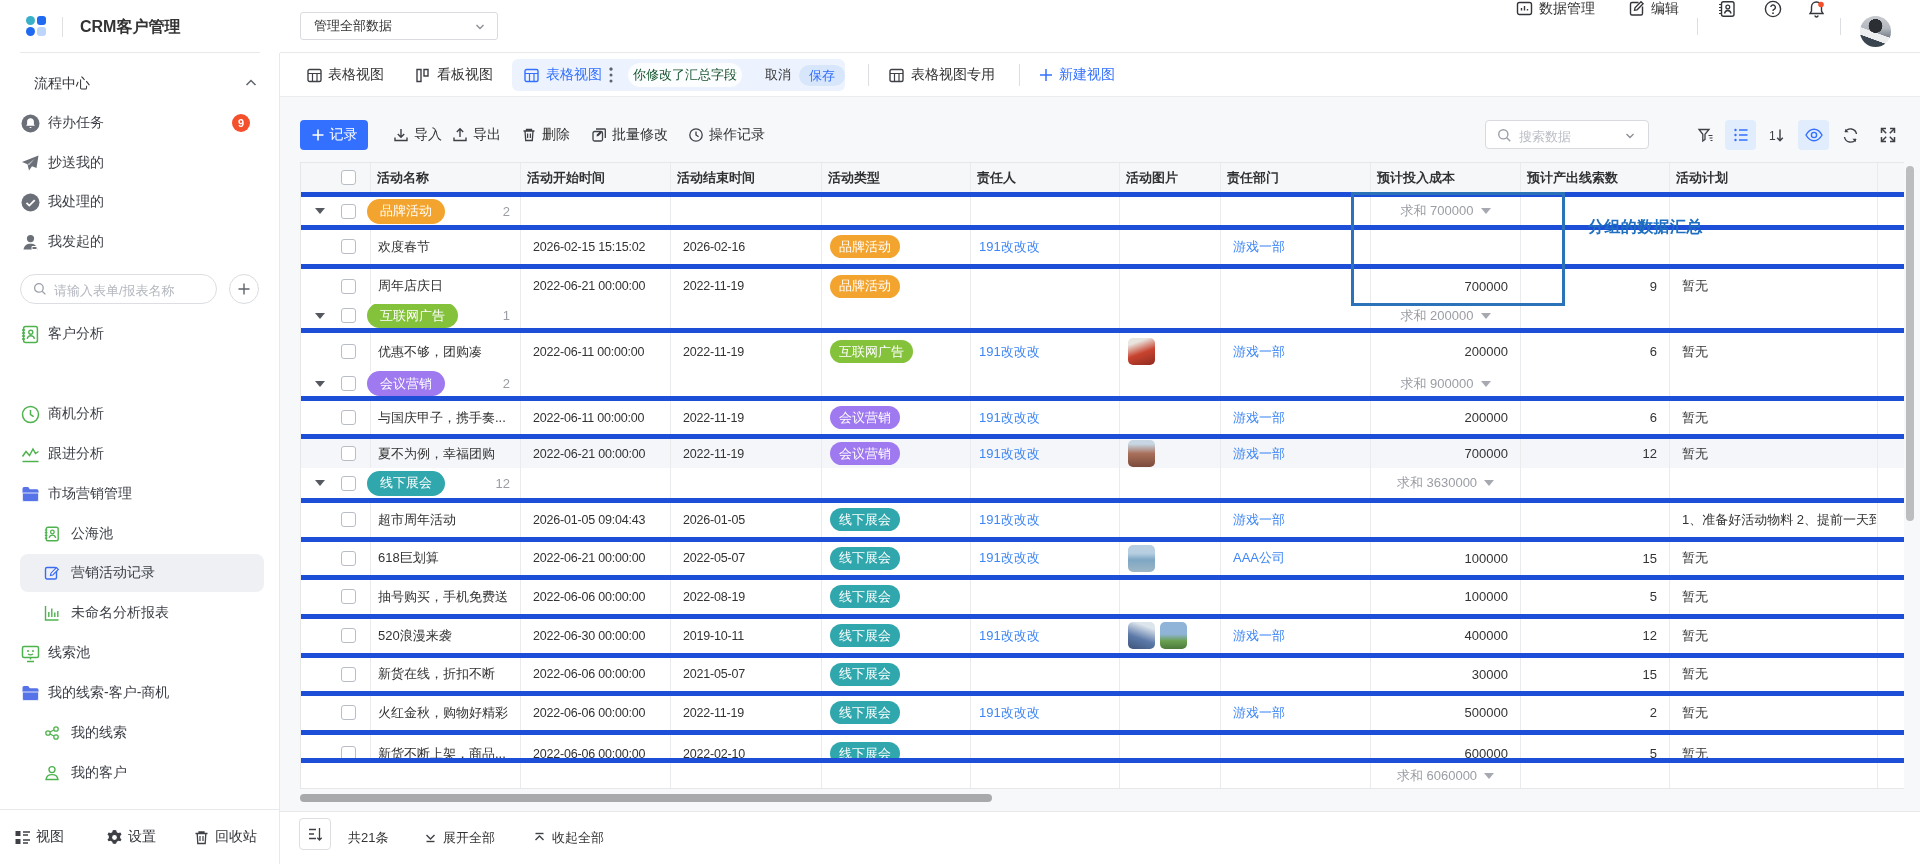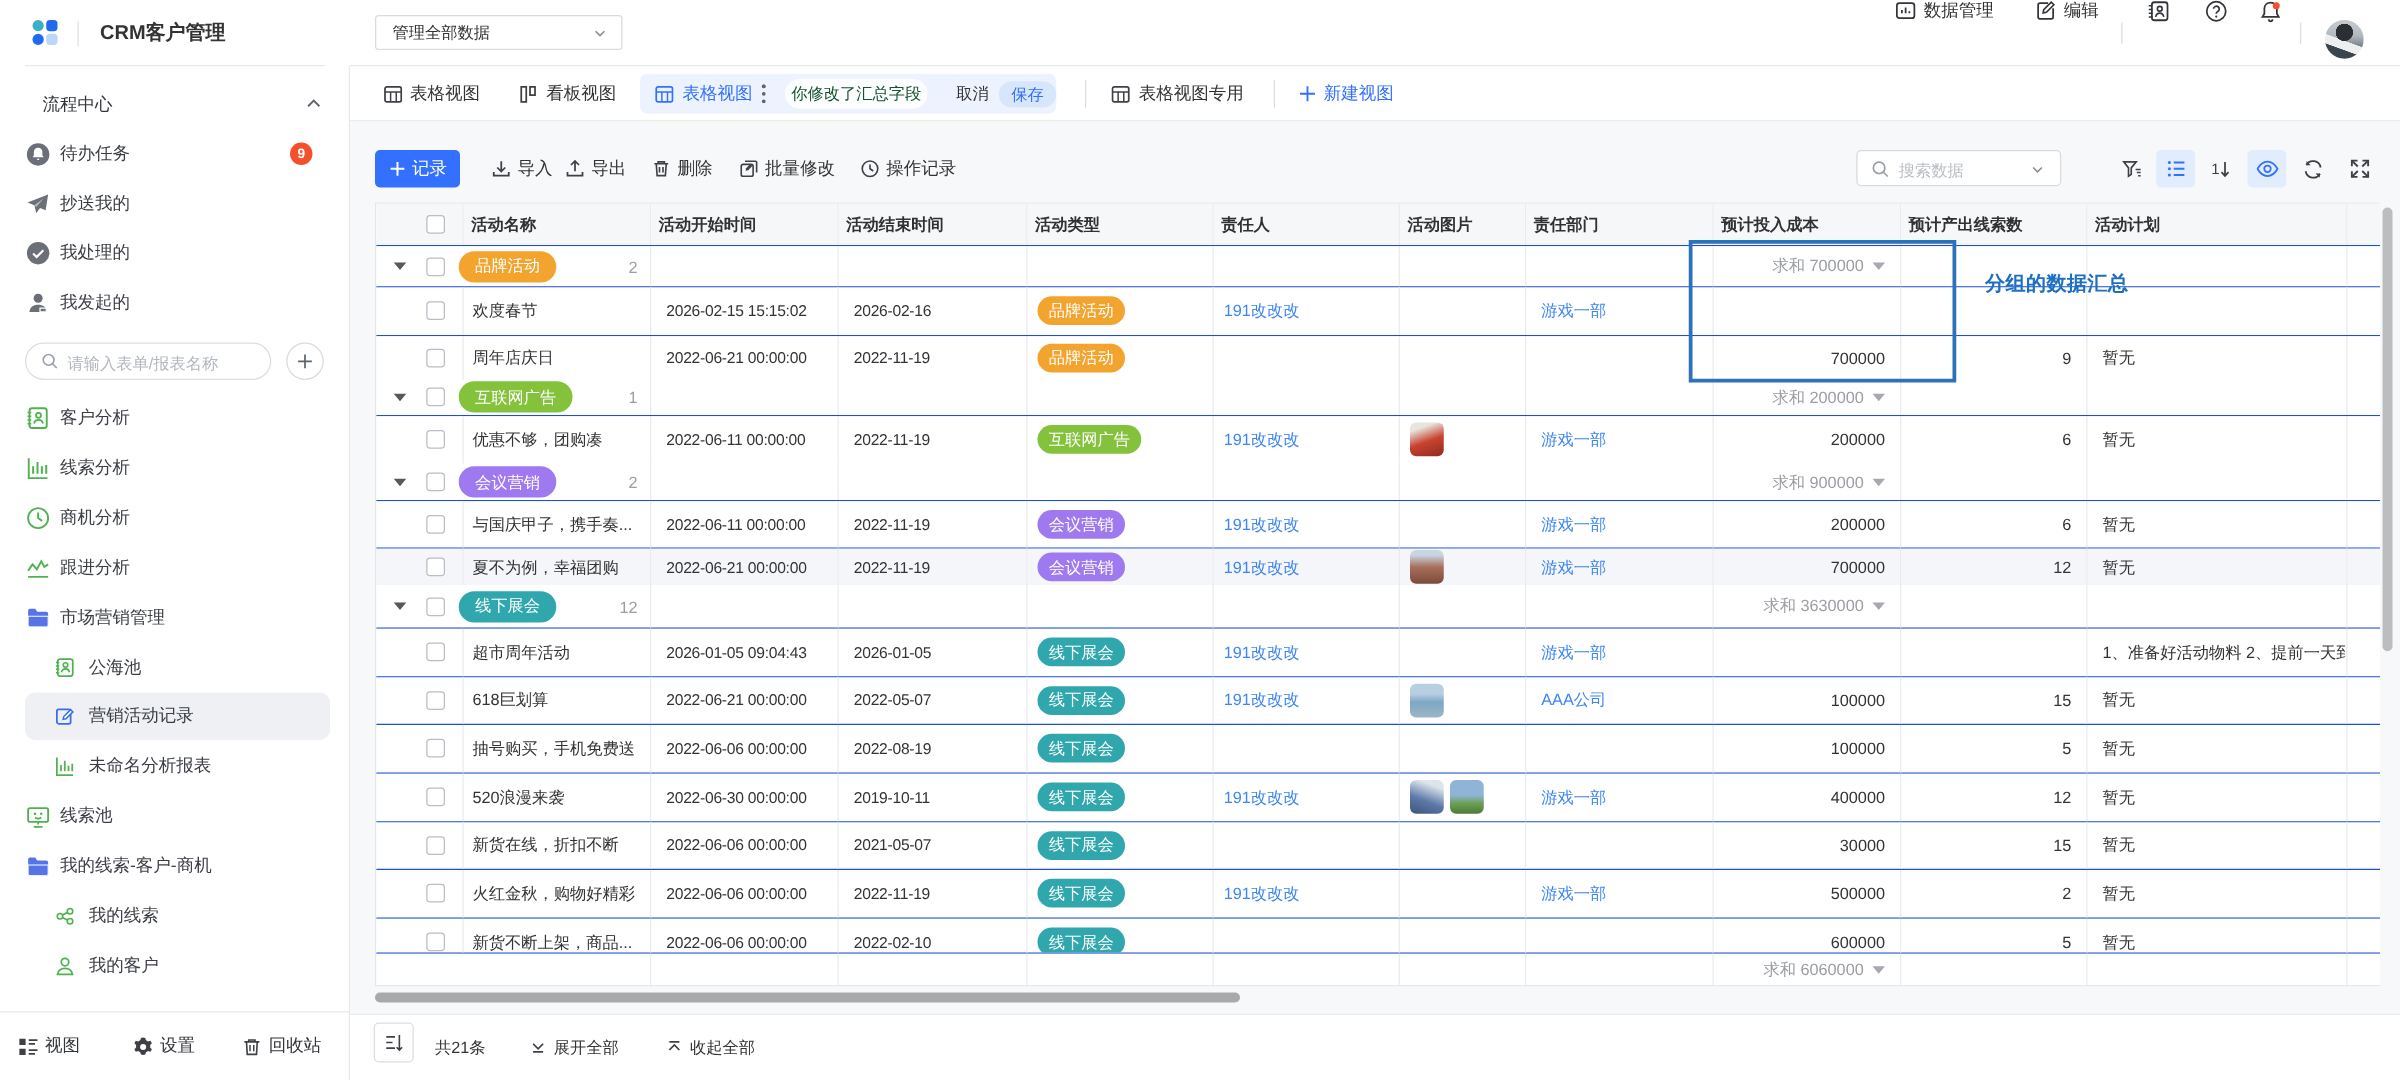--- a/index.html
+++ b/index.html
@@ -34,21 +34,21 @@
 #content{position:absolute;left:280px;top:97px;width:1640px;height:714px;background:#f7f8fa}
 
 #btnrec{position:absolute;left:300px;top:120px;width:68px;height:30px;background:#3370ff;border-radius:4px;color:#fff;font-size:14px;display:flex;align-items:center;justify-content:center;z-index:5}
 .tbi{position:absolute;top:120px;height:30px;display:flex;align-items:center;font-size:14px;color:#333;z-index:5}
 .tbi svg{margin-right:5px}
 #search{position:absolute;left:1485px;top:120px;width:164px;height:29px;background:#fff;border:1px solid #d8dade;border-radius:4px;z-index:5}
 .ipill{position:absolute;top:120px;width:31px;height:30px;border-radius:4px;display:flex;align-items:center;justify-content:center;z-index:5}
 .bluebg{background:#e1ecfd}
 
 #card{position:absolute;left:300px;top:162px;width:1604px;height:627px;background:#fff;border:1px solid #e6e7e9;border-right:none;overflow:hidden;z-index:1}
-.row{display:flex;background:#fff;border-bottom:1px solid #1d4ed8;position:relative}
+.row{display:flex;background:#fff;border-bottom:5px solid #1d4ed8;position:relative}
 .row.nb{border-bottom:none}
 .row.hl{background:#f4f6f9}
 .row.hl .c{background:#f4f6f9}
 .c{flex-shrink:0;border-right:1px solid #eaebed;display:flex;align-items:center;padding:0 12px;overflow:hidden;white-space:nowrap;font-size:13px;color:#333}
 .w0{width:70px;padding:0 0 0 40px}
 .w1{width:150px;padding:0 8px 0 7px}
 .w2{width:150px}.w3{width:151px}.w4{width:149px;padding:0 8px}
 .w5{width:149px;padding:0 8px}
 .w6{width:101px;padding:0 4px 0 8px}
 .w7{width:150px}
@@ -58,21 +58,21 @@
 .w11{flex:1;border-right:none}
 .hd .c{font-weight:bold;background:#f6f7f9;color:#303133;padding-left:6px}
 .gc{width:220px;padding:0 10px 0 14px}
 .cb{display:inline-block;width:15px;height:15px;border:1px solid #b9bdc6;border-radius:3px;background:#fff;flex-shrink:0}
 .ar{width:0;height:0;border-left:5px solid transparent;border-right:5px solid transparent;border-top:6px solid #55585e;margin-right:16px;flex-shrink:0}
 .tag{display:inline-flex;align-items:center;justify-content:center;height:25px;border-radius:13px;padding:0 13px;color:#fff;font-size:13px}
 .dtag{height:23px;padding:0 9px;border-radius:12px}
 .to{background:#f3a42e}.tg{background:#84c23c}.tp{background:#9f79f0}.tt{background:#2fa7ac}
 .cnt{margin-left:auto;color:#9a9da3;font-size:13px}
 .gtag{margin-left:11px}
-.sum{color:#9a9da3;justify-content:flex-end}
+.sum{color:#9a9da3;justify-content:center}
 .tri{width:0;height:0;border-left:5px solid transparent;border-right:5px solid transparent;border-top:6px solid #a6a9af;margin-left:7px}
 .lnk{color:#3e86f5}
 .dt{color:#333;font-size:12.5px;letter-spacing:-0.2px}
 .im{width:27px;height:27px;border-radius:5px;flex-shrink:0}
 .clip{height:28px;overflow:hidden;align-items:flex-start}
 .clip .c{height:38px;align-items:center}
 
 #bluerect{position:absolute;left:1351px;top:192px;width:214px;height:114px;border:3px solid #2b72b8;z-index:15}
 #bluetext{position:absolute;left:1588px;top:217px;font-size:16px;letter-spacing:0.4px;font-weight:bold;color:#1f6fc0;z-index:15}
 
@@ -540,27 +540,20 @@
       </svg>
     </div>
 <div class="snav" style="top:314px">
       <svg class="ic" viewBox="0 0 19 19">
         <rect x="2.6" y="1.6" width="13.8" height="15.8" rx="2" fill="none" stroke="#4eb24e" stroke-width="1.5"></rect>
         <circle cx="9.8" cy="7.2" r="2" fill="none" stroke="#4eb24e" stroke-width="1.4"></circle>
         <path d="M6.2 13.8c.4-2 1.7-3 3.6-3s3.2 1 3.6 3" fill="none" stroke="#4eb24e" stroke-width="1.4"></path>
         <path d="M1 5h3M1 8h3M1 11h3M1 14h3" stroke="#4eb24e" stroke-width="1.3"></path>
       </svg>
       <span class="tx">客户分析</span>
-    </div>
-<div class="snav" style="top:354px">
-      <svg class="ic" viewBox="0 0 19 19">
-        <path d="M2 1.5v16h15" stroke="#4eb24e" stroke-width="1.5" fill="none"></path>
-        <path d="M5.5 14V8M9 14V4.5M12.5 14v-6M16 14V7" stroke="#4eb24e" stroke-width="1.6"></path>
-      </svg>
-      <span class="tx">线索分析</span>
     </div>
 <div class="snav" style="top:394px">
       <svg class="ic" viewBox="0 0 19 19">
         <circle cx="9.5" cy="9.5" r="8" fill="none" stroke="#4eb24e" stroke-width="1.5"></circle>
         <path d="M9.5 5v4.5l3.2 2.2" stroke="#4eb24e" stroke-width="1.5" fill="none"></path>
       </svg>
       <span class="tx">商机分析</span>
     </div>
 <div class="snav" style="top:434px">
       <svg class="ic" viewBox="0 0 19 19">

